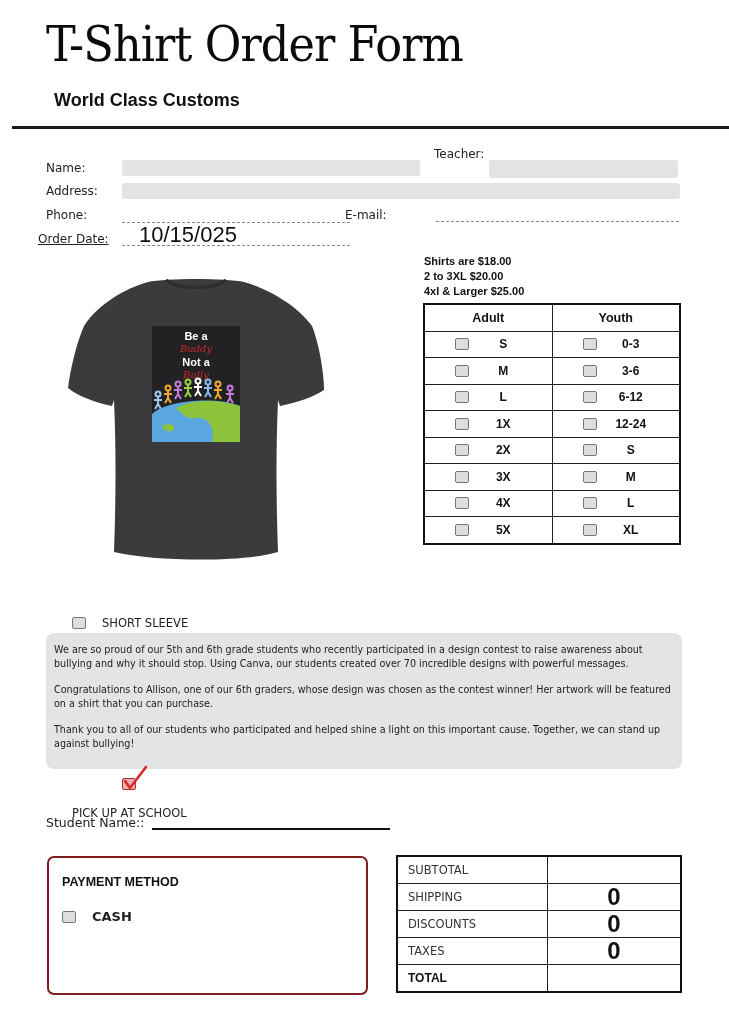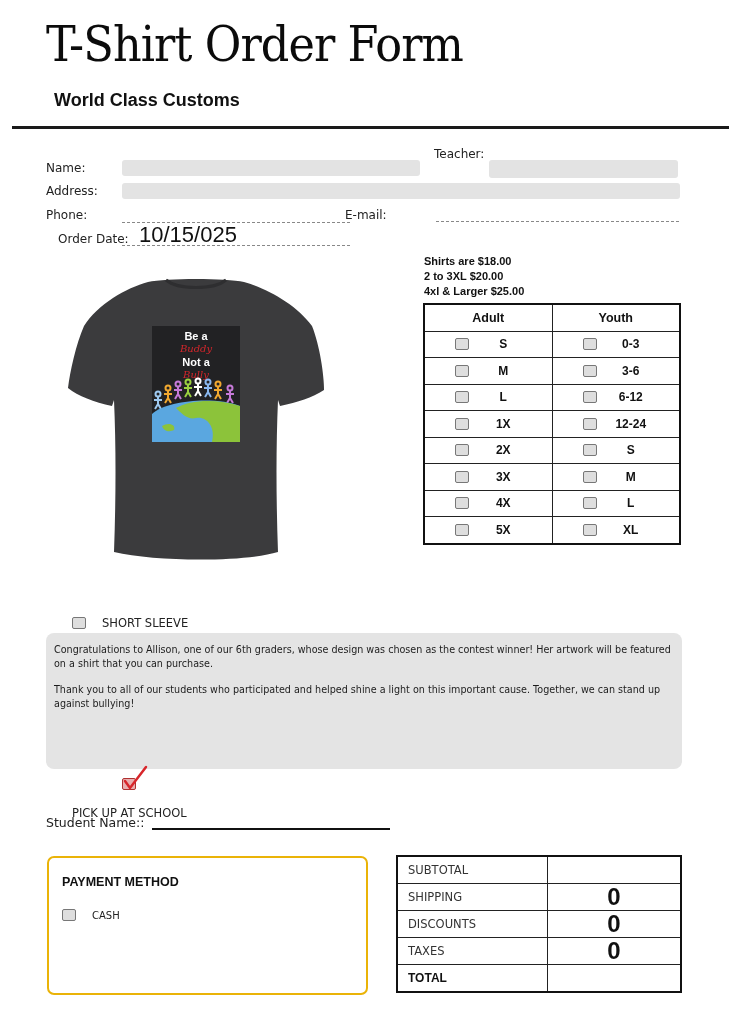--- a/index.html
+++ b/index.html
@@ -19,21 +19,21 @@
   .cell-inner { display: flex; align-items: center; justify-content: center; gap: 16px; }
   .cb { display: inline-block; width: 12px; height: 10px; background: #dedede; border: 1.2px solid #777; border-radius: 2px; }
   .size-lbl { display: inline-block; width: 36px; text-align: center; }
   .shirt { left: 66px; top: 276px; width: 260px; height: 290px; }
   .shortsleeve { left: 72px; top: 596px; display: flex; align-items: center; gap: 16px; margin-top: 20px; }
   .info { left: 46px; top: 633px; width: 620px; height: 120px; background: #e4e4e4; border-radius: 8px; padding: 10px 8px 6px 8px; font-family: "DejaVu Sans", sans-serif; font-size: 9.6px; line-height: 13.5px; color: #1c1c1c; }
   .info p { margin: 0 0 13px 0; }
   .pickup { left: 72px; top: 778px; display: flex; align-items: center; gap: 16px; flex-direction: column; }
   .student { left: 46px; top: 812px; display: flex; align-items: flex-end; gap: 8px; }
   .student-line { width: 238px; border-bottom: 2px solid #111; height: 16px; }
-  .payment { left: 47px; top: 856px; width: 317px; height: 135px; border: 2px solid #eab308; border-radius: 7px; }
+  .payment { left: 47px; top: 856px; width: 317px; height: 135px; border: 2px solid #7f1d1d; border-radius: 7px; }
   .pay-title { position: absolute; left: 13px; top: 17px; font-family: "Liberation Sans", sans-serif; font-weight: bold; font-size: 12.5px; }
   .cash { position: absolute; left: 13px; top: 51px; display: flex; align-items: center; gap: 16px; }
   table.totals { position: absolute; left: 396px; top: 855px; width: 286px; border-collapse: collapse; border: 2px solid #111; }
   table.totals td { border: 1.5px solid #222; height: 26px; padding: 0 0 0 10px; font-family: "DejaVu Sans", sans-serif; font-size: 11.5px; color: #333; }
   table.totals td.val { width: 132px; padding: 0; text-align: center; font-family: "Liberation Sans", sans-serif; font-weight: bold; font-size: 24px; color: #111; line-height: 22px; }
   table.totals td.bold { font-weight: bold; color: #111; font-family: "Liberation Sans", sans-serif; font-size: 12px; }
 </style>
 </head>
 <body>
 
@@ -49,21 +49,21 @@
 
 <div class="abs lbl" style="left:46px; top:184px;">Address:</div>
 <div class="abs grayfield" style="left:122px; top:183px; width:558px; height:16px;"></div>
 
 <div class="abs lbl" style="left:46px; top:208px;">Phone:</div>
 <div class="abs dotline" style="left:122px; top:206px; width:228px; height:16px;"></div>
 
 <div class="abs lbl" style="left:345px; top:208px;">E-mail:</div>
 <div class="abs dotline" style="left:436px; top:206px; width:243px; height:15px;"></div>
 
-<div class="abs lbl" style="left:58px; top:232px;">Order Date:</div>
+<div class="abs lbl" style="left:38px; top:232px;text-decoration:underline;">Order Date:</div>
 <div class="abs dotline" style="left:122px; top:222px; width:228px; height:23px;">
   <span class="date-val" style="position:absolute; left:17px; top:0px;">10/15/025</span>
 </div>
 
 <div class="abs prices">
   <div>Shirts are $18.00</div>
   <div>2 to 3XL $20.00</div>
   <div>4xl &amp; Larger $25.00</div>
 </div>
 
@@ -224,20 +224,21 @@
       </tr>
     </tbody>
 </table>
 
 <div class="abs shortsleeve">
   <span class="cb"></span>
   <span class="lbl" style="font-size:11.5px;">SHORT SLEEVE</span>
 </div>
 
 <div class="abs info">
+  <p>We are so proud of our 5th and 6th grade students who recently participated in a design contest to raise awareness about bullying and why it should stop. Using Canva, our students created over 70 incredible designs with powerful messages.</p>
   <p>Congratulations to Allison, one of our 6th graders, whose design was chosen as the contest winner!  Her artwork will be featured on a shirt that you can purchase.</p>
   <p>Thank you to all of our students who participated and helped shine a light on this important cause.  Together, we can stand up against bullying!</p>
 </div>
 
 <div class="abs pickup">
   <span style="position:relative; display:inline-block; width:14px; height:12px;">
     <span class="cb" style="position:absolute; left:0; top:0; background:#e8b0b0; border-color:#b03030;"></span>
     <svg width="28" height="28" viewBox="0 0 28 28" style="position:absolute; left:0; top:-14px;">
       <path d="M3 17 L8 24 L24 3" stroke="#d8262b" stroke-width="2.5" fill="none" stroke-linecap="round"></path>
     </svg>
@@ -247,21 +248,21 @@
 
 <div class="abs student">
   <span class="lbl" style="font-size:12.5px;">Student Name::</span>
   <span class="student-line"></span>
 </div>
 
 <div class="abs payment">
   <div class="pay-title">PAYMENT METHOD</div>
   <div class="cash">
     <span class="cb"></span>
-    <span class="lbl" style="font-size:10px;">CASH</span>
+    <span class="lbl" style="font-size:13px;font-weight:bold;">CASH</span>
   </div>
 </div>
 
 <table class="totals">
   <tbody>
     <tr>
       <td>SUBTOTAL</td>
       <td class="val"></td>
     </tr>
     <tr>

